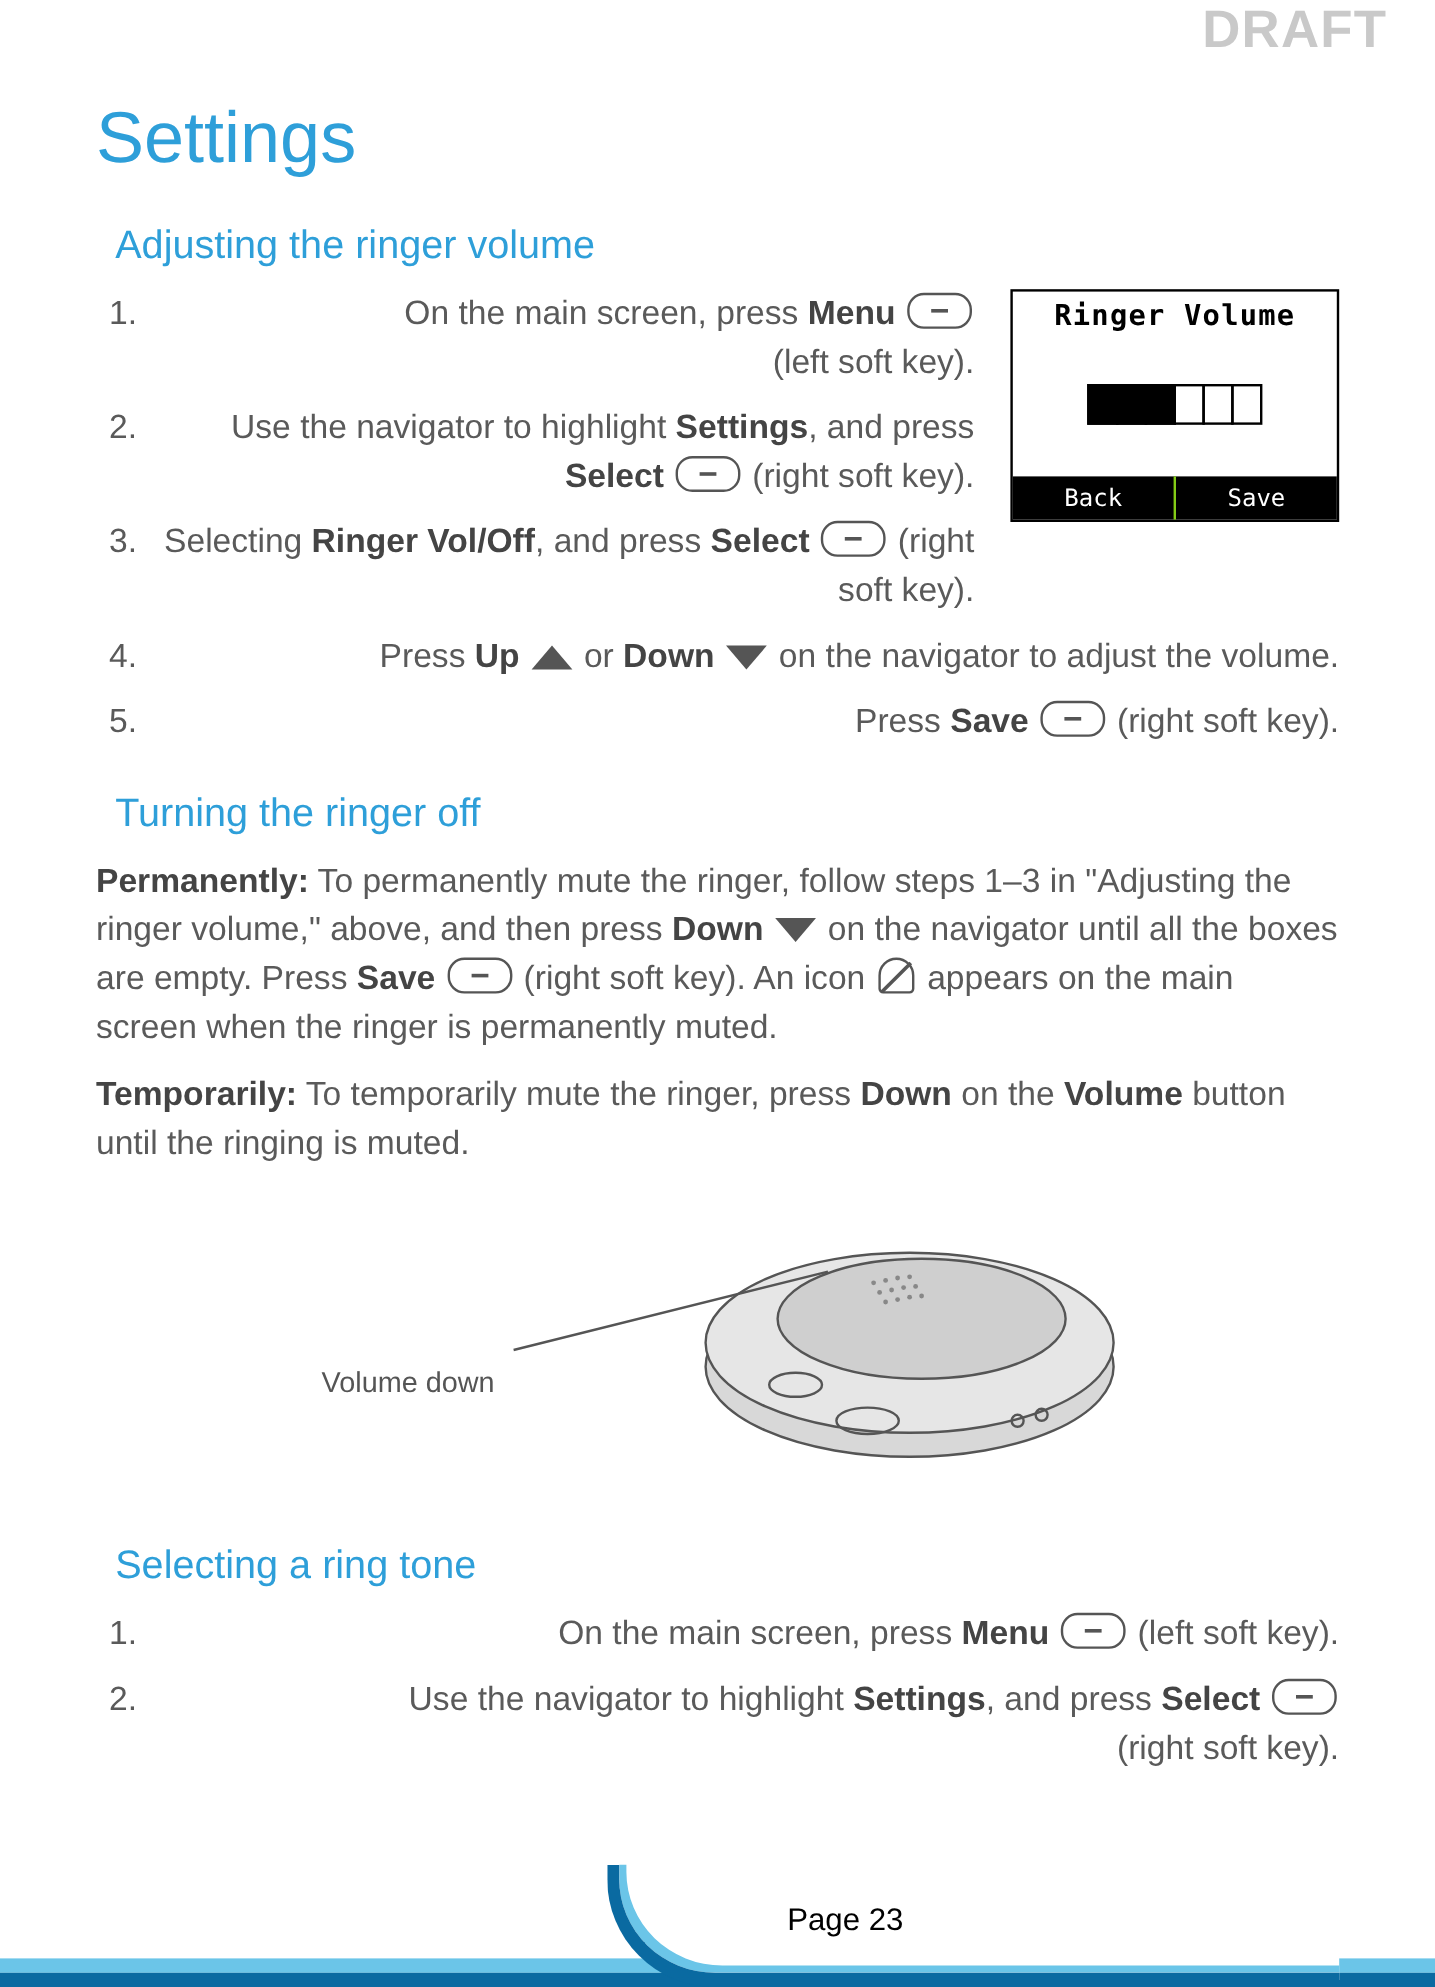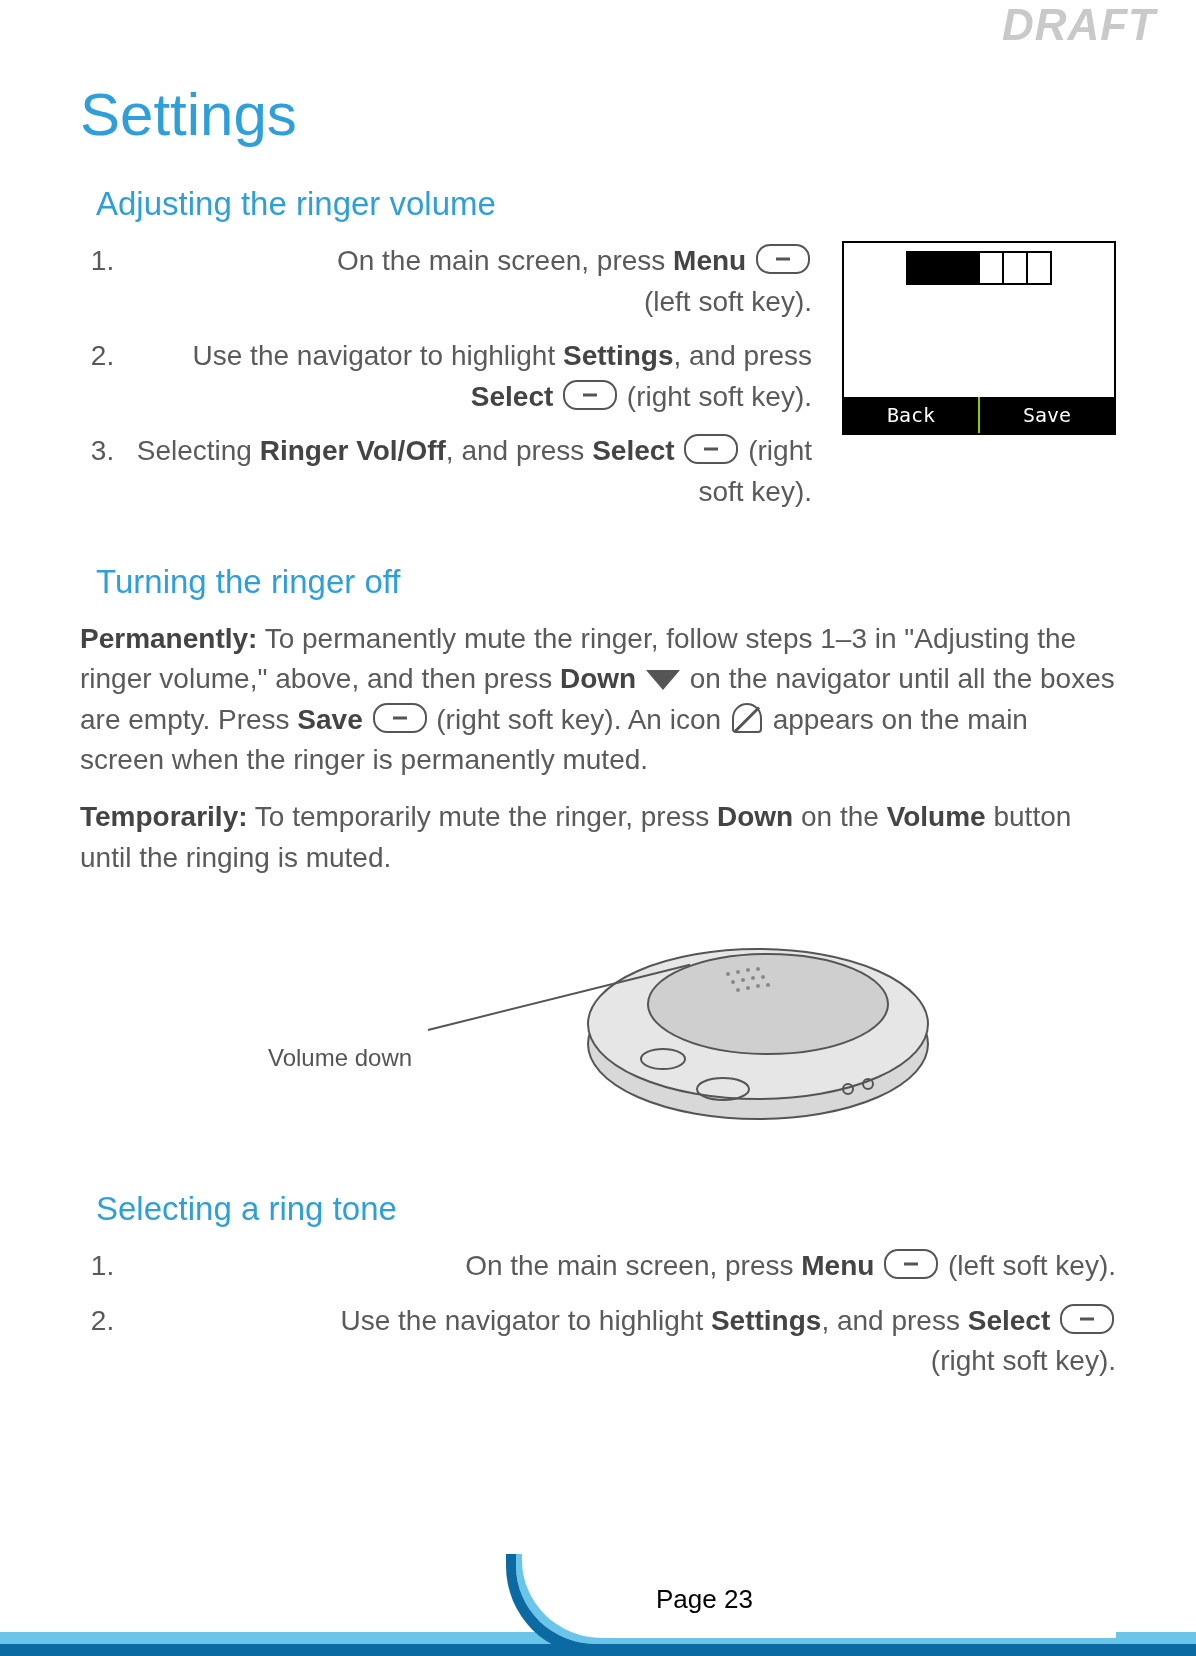--- a/index.html
+++ b/index.html
@@ -7,21 +7,21 @@
     width:1196px;
     height:1656px;
     background:#fff;
     font-family:Helvetica,Arial,sans-serif;
     color:#5a5a5a;
     position:relative;
     overflow:hidden;
   }
   .watermark{
     position:absolute;top:0;right:40px;
-    font-size:44px;font-weight:700;font-style:italic;
+    font-size:44px;font-weight:700;
     color:#c9c9c9;letter-spacing:1px;
   }
   .content{
     padding:80px 80px 0 80px;
   }
   h1{
     font-size:60px;font-weight:400;color:#2e9fd9;margin:0 0 30px 0;
   }
   h2{
     font-size:33px;font-weight:400;color:#2e9fd9;margin:36px 0 18px 16px;
@@ -140,35 +140,50 @@
           <span class="softkey-icon"></span><span> (right soft key).</span>
         </li>
         <li>
           <span>Selecting </span><b>Ringer Vol/Off</b><span>, and press </span><b>Select</b>
           <span class="softkey-icon"></span><span> (right soft key).</span>
         </li>
       </ol>
     </div>
 
     <div class="phone-screen">
+      <div class="ptitle">Ringer Volume</div>
       <div class="boxes">
         <div class="box filled"></div>
         <div class="box filled"></div>
         <div class="box filled"></div>
         <div class="box"></div>
         <div class="box"></div>
         <div class="box"></div>
       </div>
       <div class="softkeys">
         <div>Back</div>
         <div>Save</div>
       </div>
     </div>
   </div>
 
+  <ol start="4">
+    <li>
+      <span>Press </span><b>Up</b>
+      <span class="arrow-up"></span>
+      <span> or </span><b>Down</b>
+      <span class="arrow-down"></span>
+      <span> on the navigator to adjust the volume.</span>
+    </li>
+    <li>
+      <span>Press </span><b>Save</b>
+      <span class="softkey-icon"></span>
+      <span> (right soft key).</span>
+    </li>
+  </ol>
 
   <h2>Turning the ringer off</h2>
 
   <p>
     <b>Permanently:</b><span> To permanently  mute the ringer, follow steps 1–3 in "Adjusting the ringer volume," above, and then press </span><b>Down</b>
     <span class="arrow-down"></span><span> on the navigator until all the boxes are empty. Press </span><b>Save</b>
     <span class="softkey-icon"></span><span> (right soft key). An icon </span><span class="bell-off-icon"></span><span> appears on the main screen when the ringer is permanently muted.</span>
   </p>
 
   <p>

